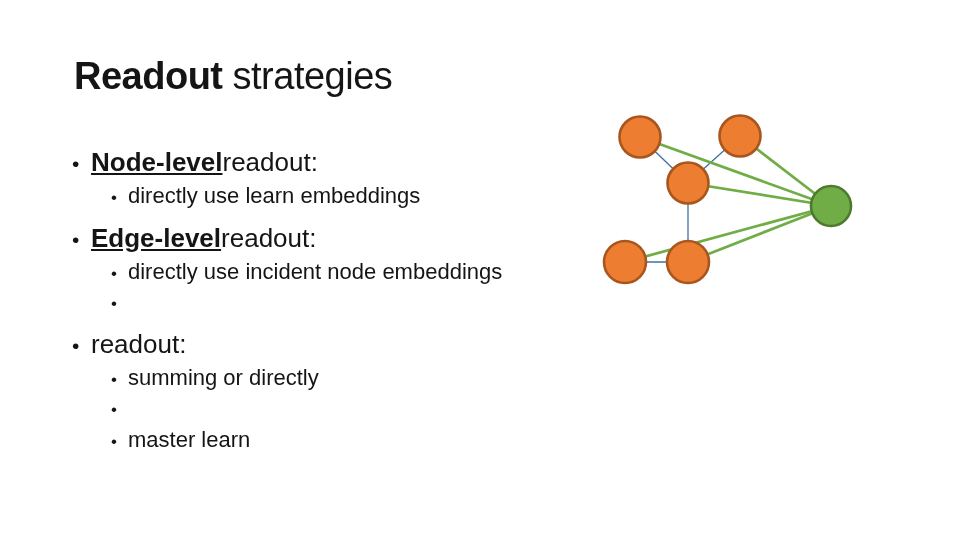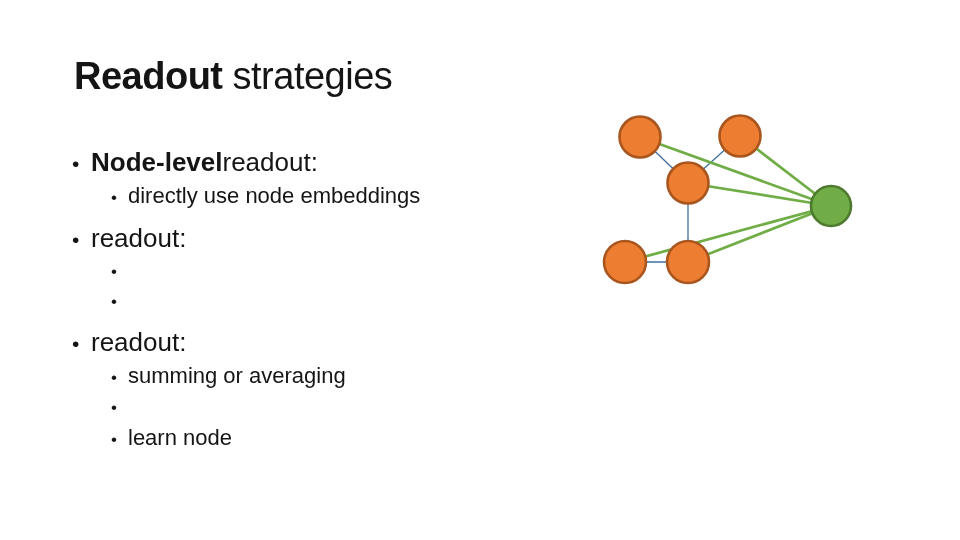--- a/index.html
+++ b/index.html
@@ -27,21 +27,21 @@
   .bullets {
     position: absolute;
     left: 72px;
     top: 145px;
     width: 540px;
   }
   .row { display: flex; align-items: baseline; }
   .row .dot { flex: 0 0 auto; }
   .l1 { font-size: 26px; line-height: 34px; }
   .l1 .dot { width: 19px; font-size: 21px; }
-  .l1 .bold { font-weight: 700; }
+  .l1 .bold { font-weight: 700; text-decoration: underline; }
   .l1.spaced { margin-top: 8px; }
   .l2 { font-size: 22px; line-height: 30px; padding-left: 39px; }
   .l2 .dot { width: 17px; font-size: 17px; }
   #graph {
     position: absolute;
     left: 0;
     top: 0;
     width: 960px;
     height: 540px;
   }
@@ -53,46 +53,48 @@
   <h1 class="title"><span class="emph">Readout</span><span> strategies</span></h1>
 
   <div class="bullets" id="bullets">
       <div class="row l1">
         <span class="dot">•</span>
         <span class="bold">Node-level</span>
         <span> readout:</span>
       </div>
       <div class="row l2">
         <span class="dot">•</span>
-        <span>directly use node embeddings</span>
+        <span>directly use learn embeddings</span>
       </div>
       <div class="row l1 spaced">
         <span class="dot">•</span>
+        <span class="bold">Edge-level</span>
         <span> readout:</span>
       </div>
       <div class="row l2">
         <span class="dot">•</span>
+        <span>directly use incident node embeddings</span>
       </div>
       <div class="row l2">
         <span class="dot">•</span>
       </div>
       <div class="row l1 spaced">
         <span class="dot">•</span>
         <span> readout:</span>
       </div>
       <div class="row l2">
         <span class="dot">•</span>
-        <span>summing or averaging</span>
+        <span>summing or directly</span>
       </div>
       <div class="row l2">
         <span class="dot">•</span>
       </div>
       <div class="row l2">
         <span class="dot">•</span>
-        <span>learn node</span>
+        <span>master learn</span>
       </div>
     </div>
 
   <svg id="graph" viewBox="0 0 960 540" xmlns="http://www.w3.org/2000/svg">
       <line x1="640" y1="137" x2="688" y2="183" stroke="#41719C" stroke-width="1.3"></line>
       <line x1="688" y1="183" x2="740" y2="136" stroke="#41719C" stroke-width="1.3"></line>
       <line x1="688" y1="183" x2="688" y2="262" stroke="#41719C" stroke-width="1.3"></line>
       <line x1="625" y1="262" x2="688" y2="262" stroke="#41719C" stroke-width="1.3"></line>
       <line x1="831" y1="206" x2="640" y2="137" stroke="#70AD47" stroke-width="2.7"></line>
       <line x1="831" y1="206" x2="740" y2="136" stroke="#70AD47" stroke-width="2.7"></line>

